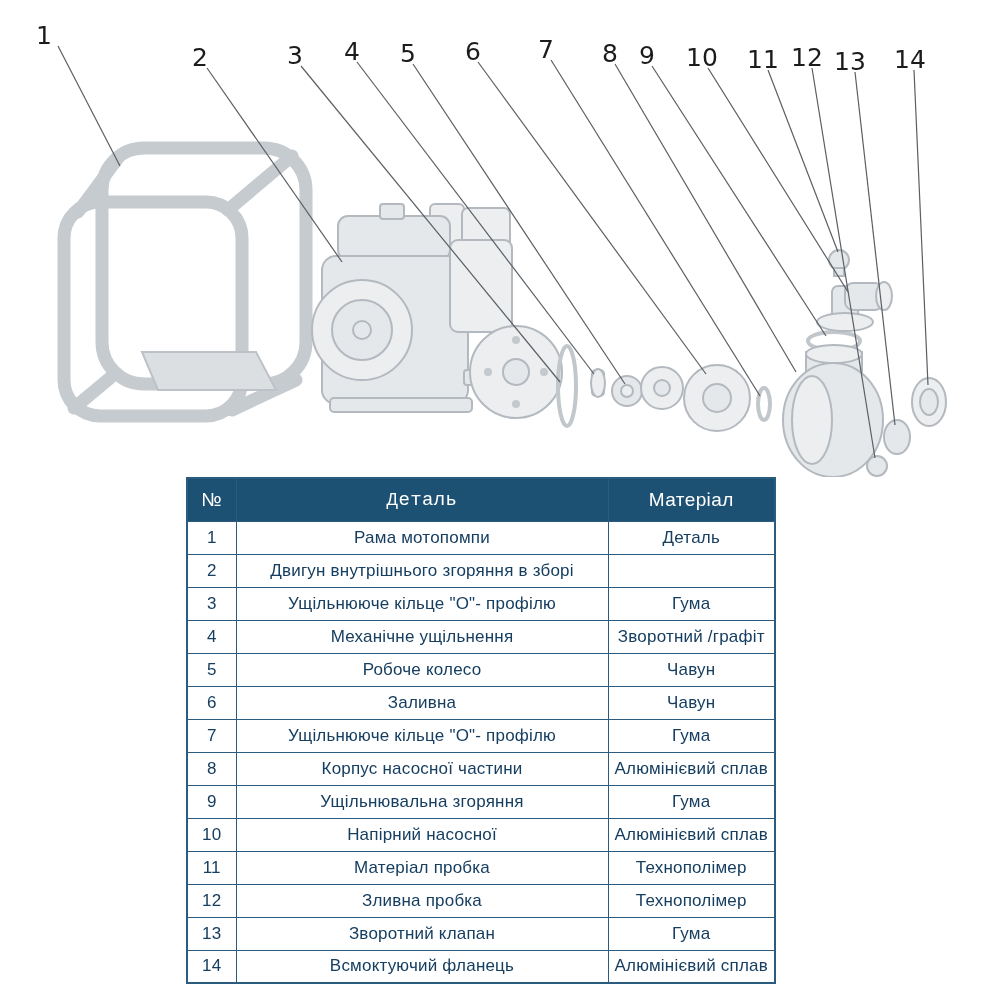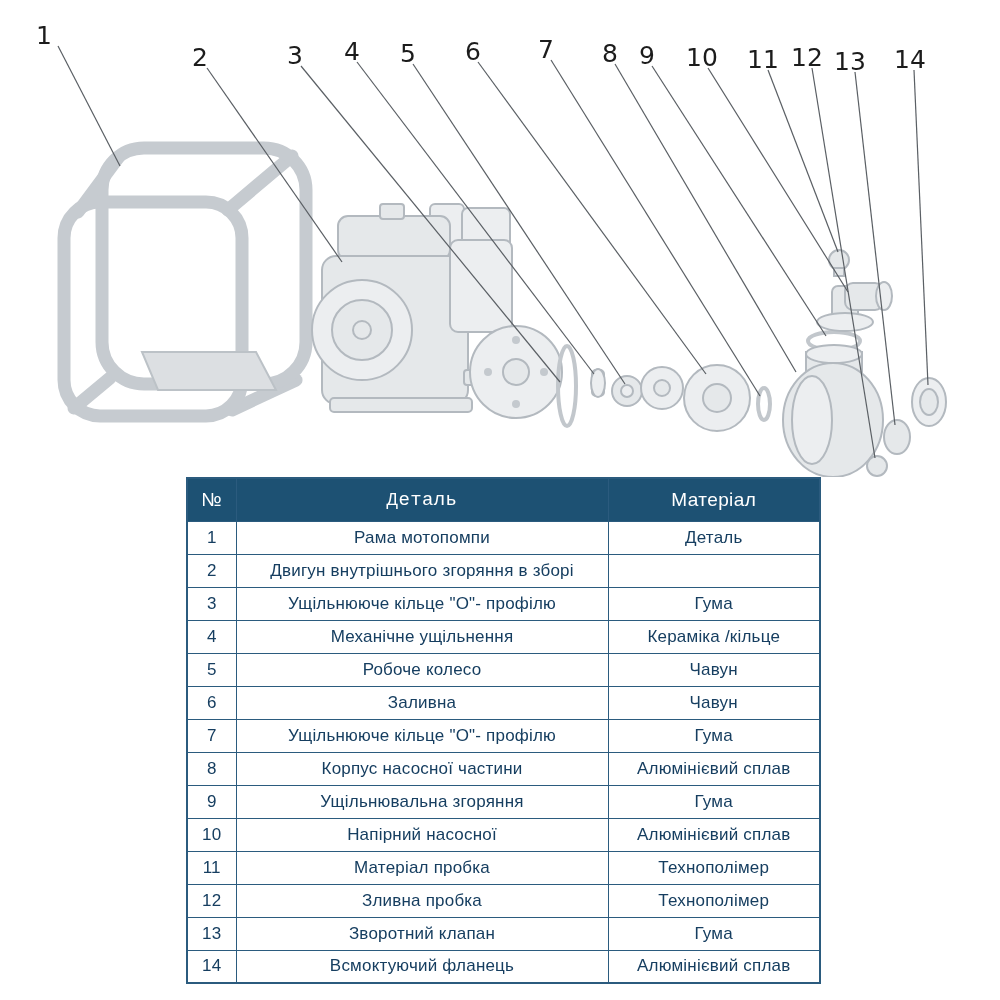--- a/index.html
+++ b/index.html
@@ -38,21 +38,21 @@
     font-size:17px;
     letter-spacing:0.2px;
     text-align:center;
     height:33px;
     padding:0 2px;
     white-space:nowrap;
     overflow:hidden;
   }
   .col-num  { width:49px; }
   .col-part { width:372px;font-family:Liberation Mono, monospace; }
-  .col-mat  { width:212px; }
+  .col-mat  { width:167px; }
 
   
   .tube   { fill:none; stroke:#c6cbd0; stroke-width:13; stroke-linecap:round; }
   .part-f { fill:#e5e8ea; stroke:#b3b9bf; stroke-width:2; }
   .part-l { fill:#eceef0; stroke:#b3b9bf; stroke-width:2; }
   .ring   { fill:none; stroke:#c2c7cc; stroke-width:4; }
   .leader { stroke:#5a5f64; stroke-width:1.2; }
 </style>
 </head>
 <body>
@@ -199,21 +199,21 @@
       <td></td>
     </tr>
     <tr>
       <td>3</td>
       <td>Ущільнююче кільце "О"- профілю</td>
       <td>Гума</td>
     </tr>
     <tr>
       <td>4</td>
       <td>Механічне ущільнення</td>
-      <td>Кераміка /кільце</td>
+      <td>Зворотний /графіт</td>
     </tr>
     <tr>
       <td>5</td>
       <td>Робоче колесо</td>
       <td>Чавун</td>
     </tr>
     <tr>
       <td>6</td>
       <td>Заливна</td>
       <td>Чавун</td>

